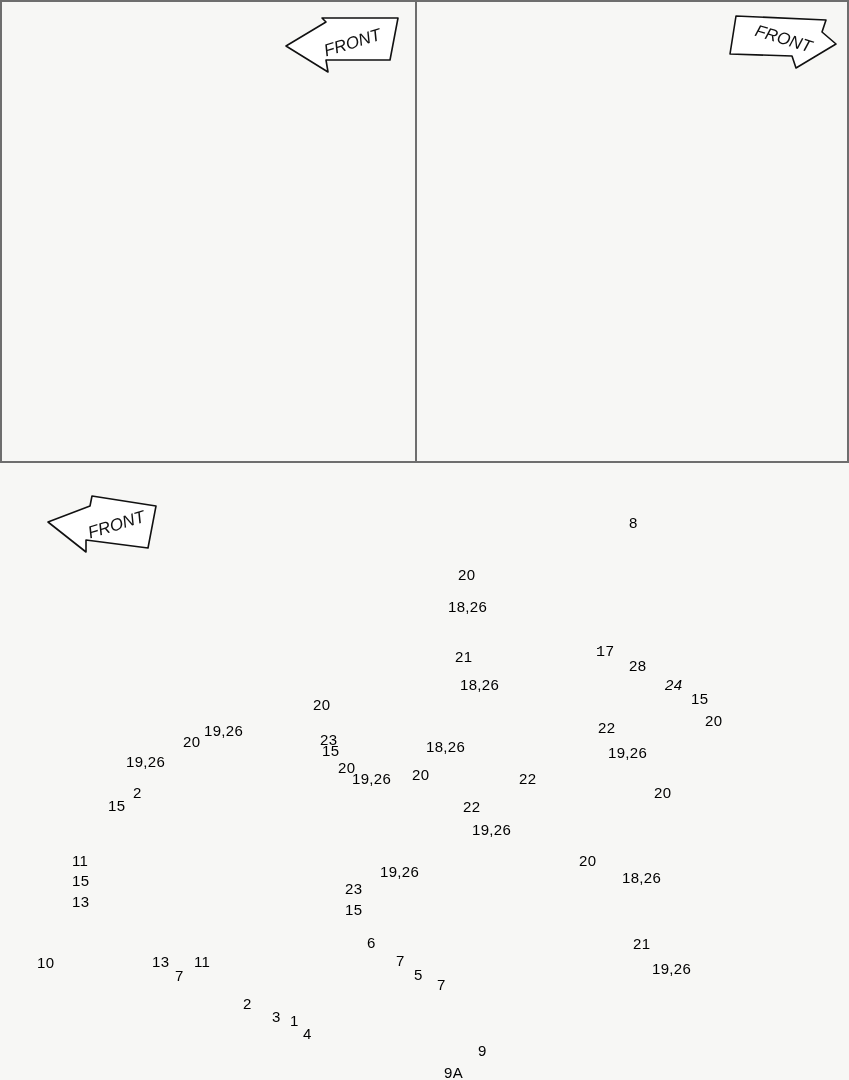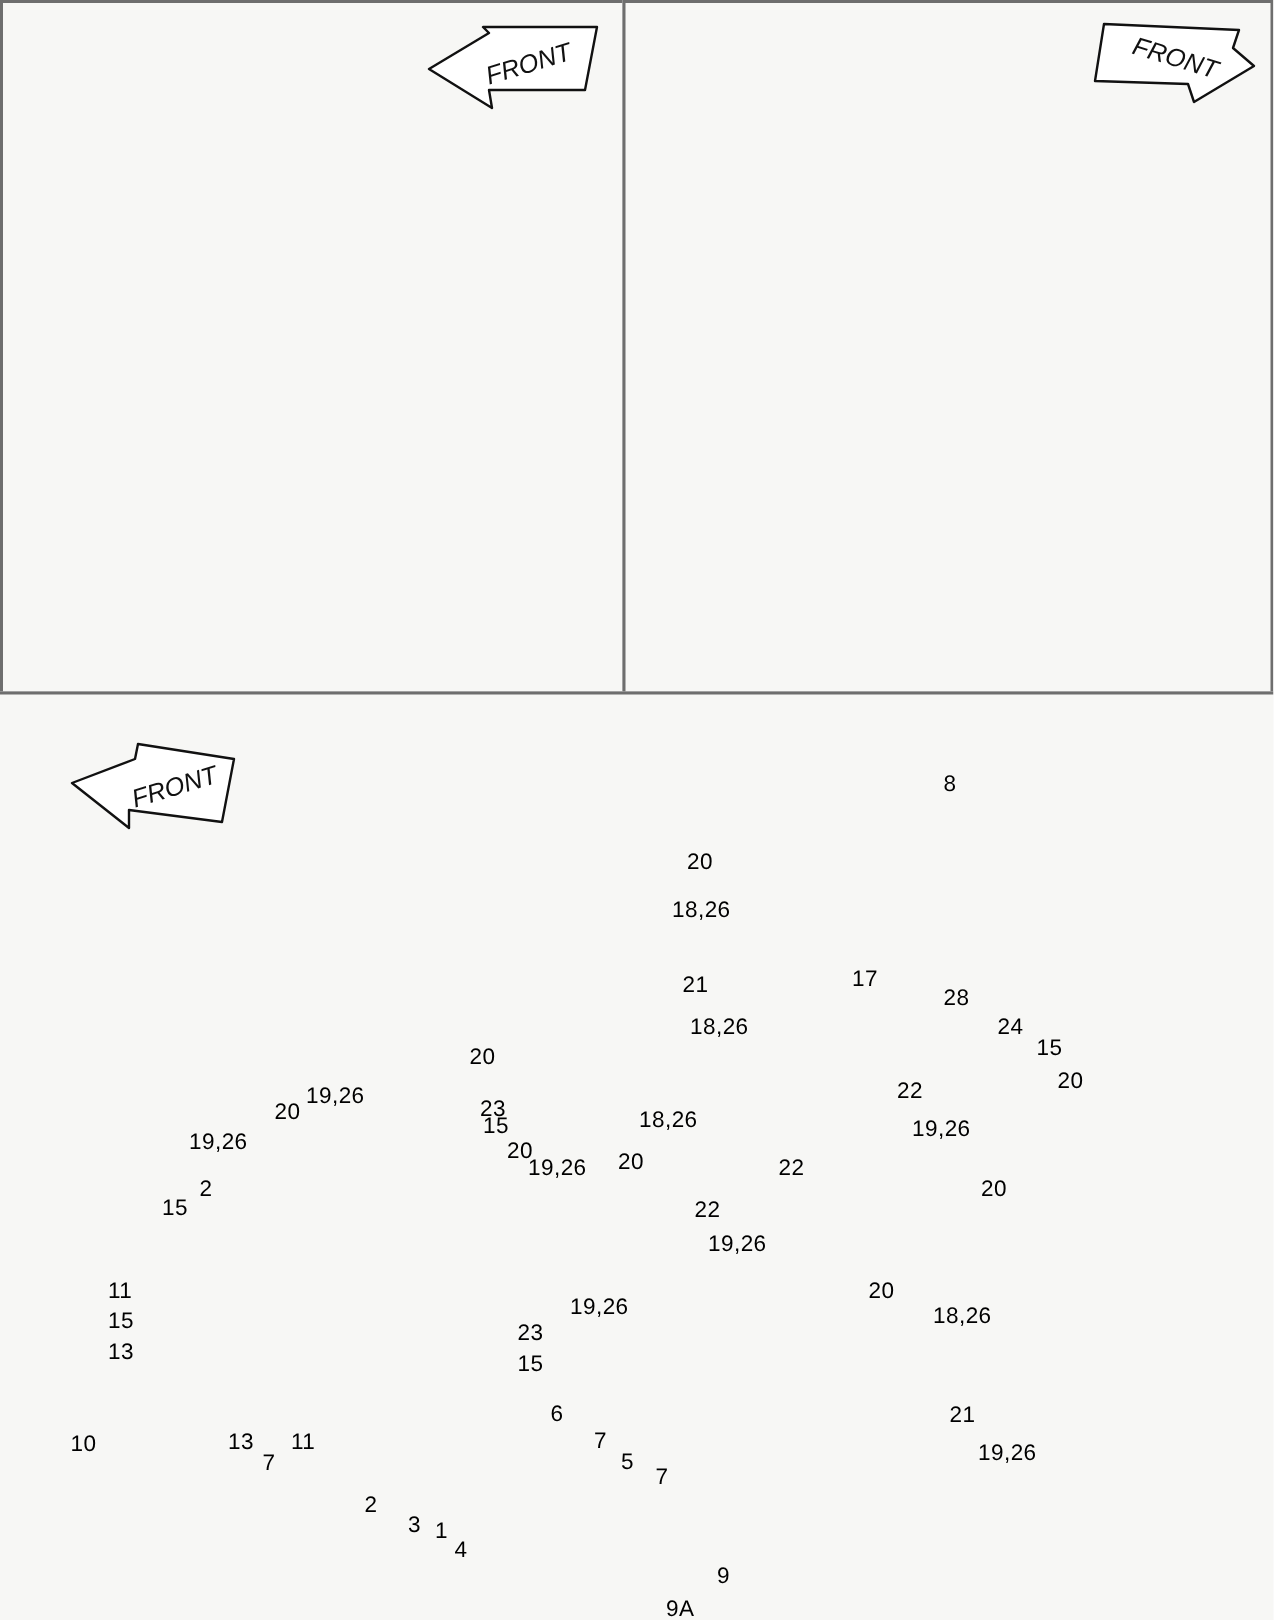--- a/index.html
+++ b/index.html
@@ -598,23 +598,23 @@
     <svg width="118" height="68" viewBox="0 0 118 68">
       <path d="M48,2 L112,12 L104,54 L42,46 L42,58 L4,28 L46,12 Z" fill="#fff" stroke="#111" stroke-width="1.6" stroke-linejoin="round"></path>
       <text x="74" y="36" font-family="Liberation Sans, sans-serif" font-size="17" font-style="italic" fill="#111" text-anchor="middle" transform="rotate(-17 74 36)">FRONT</text>
     </svg>
   </div>
 
   <div id="callout-layer">
       <div class="lbl" style="left: 458px; top: 566px;">20</div>
       <div class="lbl" style="left: 448px; top: 598px;">18,26</div>
       <div class="lbl" style="left: 629px; top: 514px;">8</div>
-      <div class="lbl" style="left: 568px; top: 644px;">17</div>
+      <div class="lbl" style="left: 596px; top: 644px; font-family: Liberation Mono, monospace;">17</div>
       <div class="lbl" style="left: 629px; top: 657px;">28</div>
-      <div class="lbl" style="left: 665px; top: 676px;">24</div>
+      <div class="lbl" style="left: 665px; top: 676px; font-style: italic;">24</div>
       <div class="lbl" style="left: 691px; top: 690px;">15</div>
       <div class="lbl" style="left: 455px; top: 648px;">21</div>
       <div class="lbl" style="left: 460px; top: 676px;">18,26</div>
       <div class="lbl" style="left: 598px; top: 719px;">22</div>
       <div class="lbl" style="left: 705px; top: 712px;">20</div>
       <div class="lbl" style="left: 608px; top: 744px;">19,26</div>
       <div class="lbl" style="left: 654px; top: 784px;">20</div>
       <div class="lbl" style="left: 622px; top: 869px;">18,26</div>
       <div class="lbl" style="left: 463px; top: 798px;">22</div>
       <div class="lbl" style="left: 519px; top: 770px;">22</div>
@@ -628,21 +628,21 @@
       <div class="lbl" style="left: 338px; top: 759px;">20</div>
       <div class="lbl" style="left: 204px; top: 722px;">19,26</div>
       <div class="lbl" style="left: 183px; top: 733px;">20</div>
       <div class="lbl" style="left: 126px; top: 753px;">19,26</div>
       <div class="lbl" style="left: 352px; top: 770px;">19,26</div>
       <div class="lbl" style="left: 133px; top: 784px;">2</div>
       <div class="lbl" style="left: 108px; top: 797px;">15</div>
       <div class="lbl" style="left: 72px; top: 852px;">11</div>
       <div class="lbl" style="left: 72px; top: 872px;">15</div>
       <div class="lbl" style="left: 72px; top: 893px;">13</div>
-      <div class="lbl" style="left: 47px; top: 954px;">10</div>
+      <div class="lbl" style="left: 37px; top: 954px;">10</div>
       <div class="lbl" style="left: 152px; top: 953px;">13</div>
       <div class="lbl" style="left: 175px; top: 967px;">7</div>
       <div class="lbl" style="left: 194px; top: 953px;">11</div>
       <div class="lbl" style="left: 380px; top: 863px;">19,26</div>
       <div class="lbl" style="left: 345px; top: 880px;">23</div>
       <div class="lbl" style="left: 345px; top: 901px;">15</div>
       <div class="lbl" style="left: 367px; top: 934px;">6</div>
       <div class="lbl" style="left: 396px; top: 952px;">7</div>
       <div class="lbl" style="left: 414px; top: 966px;">5</div>
       <div class="lbl" style="left: 437px; top: 976px;">7</div>

